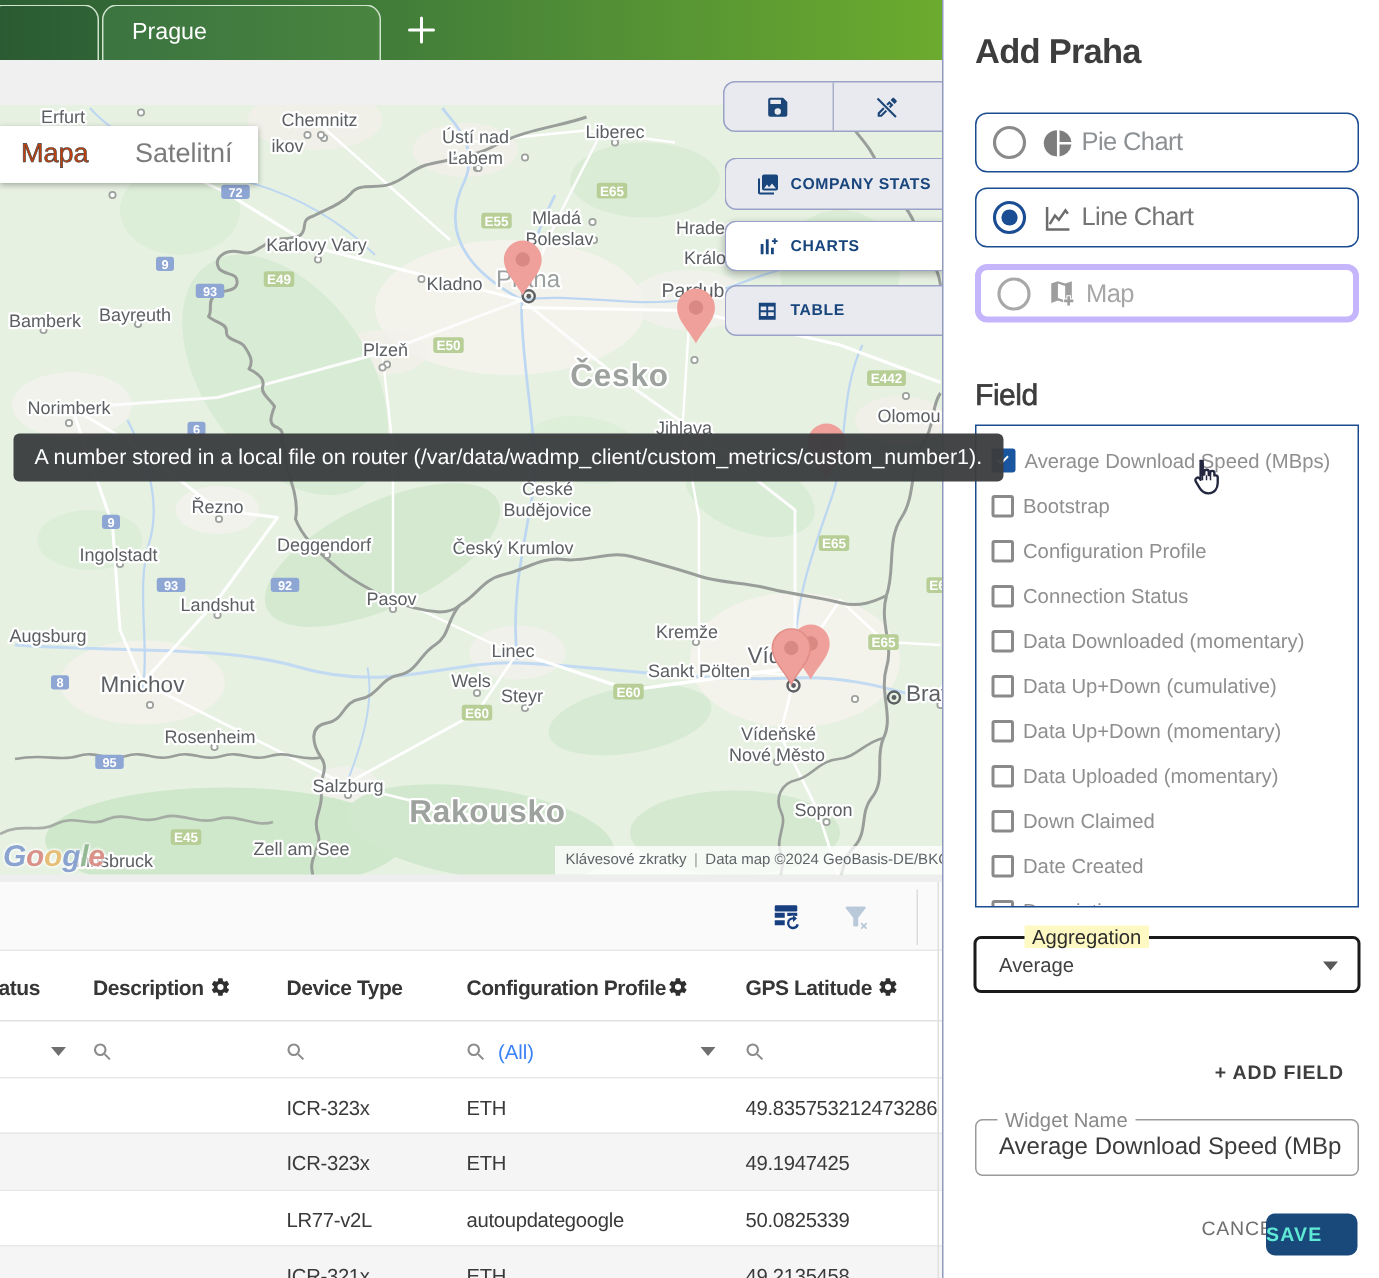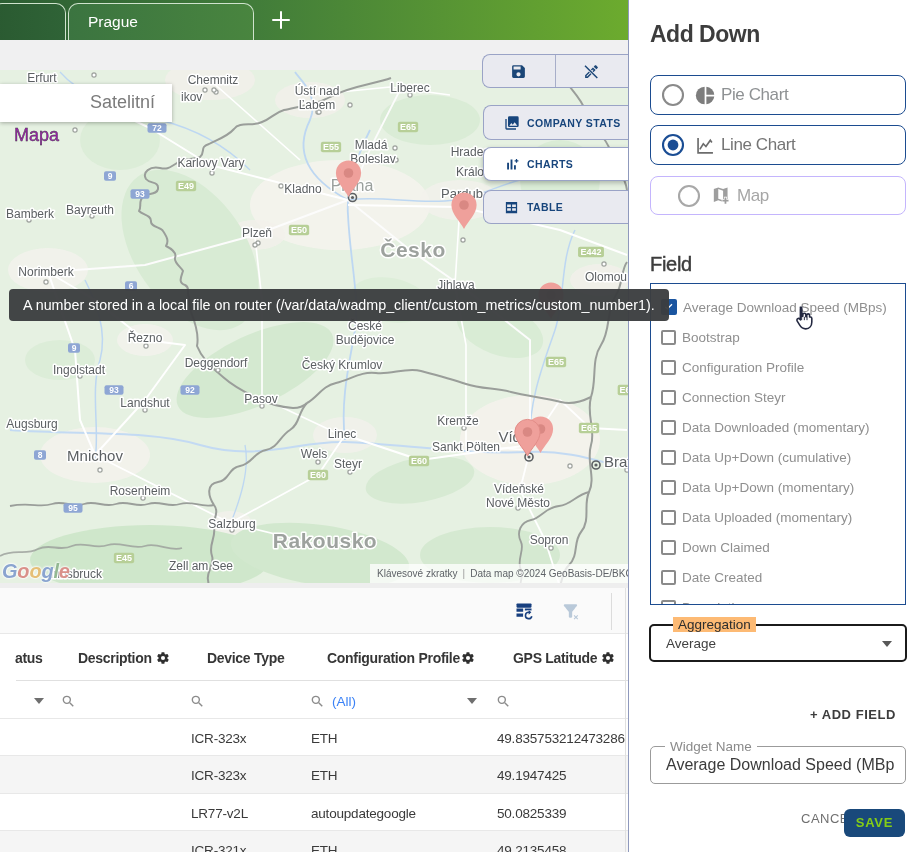--- a/index.html
+++ b/index.html
@@ -13,68 +13,68 @@
   #plus { left:272px; top:11px; width:18px; height:18px; }
   #plus:before { content:""; position:absolute; left:7.7px; top:0; width:2.6px; height:18px; background:#fff; border-radius:1px;}
   #plus:after { content:""; position:absolute; left:0; top:7.7px; width:18px; height:2.6px; background:#fff; border-radius:1px;}
   
   #strip { left:0; top:40px; width:628px; height:30px; background:#f0f0f1; }
   
   #map { left:0; top:70px; width:628px; height:513px; background:#e4efdf; overflow:hidden; }
   #mapgap { left:0; top:583px; width:628px; height:5px; background:#eeeeee; }
   
   #maptype { left:0px; top:84px; width:172px; height:38px; background:#fff; box-shadow:0 1px 4px rgba(0,0,0,.3); }
-  #maptype .m1 { position:absolute; left:14px; top:8px; font-size:18px; color:#a21caf;margin-top:33px; -webkit-text-stroke:0.4px #3c4043; }
+  #maptype .m1 { position:absolute; left:14px; top:8px; font-size:18px; color:#c2410c; -webkit-text-stroke:0.4px #3c4043; }
   #maptype .m2 { position:absolute; left:90px; top:8px; font-size:18px; color:#7b7b7b;}
   
   .mbtn { background:#e9eaf0; border:1px solid #9aa3c6; border-right:none; border-radius:8px 0 0 8px; color:#17457c; font-weight:bold; font-size:10.5px; letter-spacing:0.4px; display:flex; align-items:center; white-space:nowrap; overflow:hidden; }
   #savebar { left:482px; top:54px; width:146px; height:34px; background:#e9eaf0; border:1px solid #9aa3c6; border-right:none; border-radius:8px 0 0 8px; }
   #savebar .div { position:absolute; left:72px; top:0; width:1px; height:32px; background:#a7aec9; }
   #btn-company { left:483px; top:105px; width:145px; height:35px; }
   #btn-charts  { left:483px; top:147px; width:145px; height:34px; background:#fff; box-shadow:0 2px 5px rgba(0,0,0,.25); }
   #btn-table   { left:483px; top:190px; width:145px; height:34px; }
   .mbtn svg, #savebar svg { flex:none; }
   
   #attrib { left:370px; top:564px; width:258px; height:19px; line-height:19px; background:rgba(255,255,255,.75); font-size:10px; color:#5f6368; white-space:nowrap; }
   #google { left:2px; top:560px; font-size:20px; font-weight:bold; letter-spacing:-0.2px; text-shadow:0 0 2px #ffffff,0 0 2px #ffffff,0 0 3px #ffffff;font-style:italic;}
   
   #tooltip { left:9px; top:289px; width:660px; height:32px; background:rgba(59,61,63,.96); border-radius:4px; color:#fff; font-size:14.3px; line-height:32px; padding-left:14px; z-index:40; white-space:nowrap; }
   
   #tablewrap { left:0; top:588px; width:628px; height:264px; background:#fff; }
   #ttoolbar { left:0; top:0px; width:628px; height:46px; background:#fafafa; border-bottom:1px solid #e8e8e8; }
   #ttoolbar .sep { position:absolute; left:611px; top:5px; width:1px; height:37px; background:#dcdcdc; }
-  #thead { left:0; top:46px; width:628px; height:47px; border-bottom:1px solid #e0e0e0; font-weight:bold; font-size:14px; letter-spacing:-0.3px; color:#363636;margin-left:16px; }
+  #thead { left:0; top:46px; width:628px; height:47px; border-bottom:1px solid #e0e0e0; font-weight:bold; font-size:14px; letter-spacing:-0.3px; color:#363636; }
   #thead span { position:absolute; top:16px; white-space:nowrap; }
   #tfilter { left:0; top:93px; width:628px; height:37px; }
   .trow { position:absolute; left:0; width:628px; height:38px; font-size:13.5px; letter-spacing:-0.2px; color:#3a3a3a; border-top:1px solid #e8e8e8; }
   .trow span { position:absolute; top:12px; white-space:nowrap; }
   .colline { position:absolute; left:625px; top:0; width:1px; height:264px; background:#e0e0e0; }
   
   #panel { left:628px; top:0; width:291px; height:852px; background:#fff; border-left:1px solid #8f99bd; }
   #panel h1 { position:absolute; left:21px; top:21px; font-size:23px; color:#3d3d3d; letter-spacing:-0.5px; }
   .radiobox { position:absolute; left:21px; width:256px; height:38px; border:1px solid #1c4c90; border-radius:8px; display:flex; align-items:center; }
-  .radiobox.dis { border:1px solid #c4b5fd;padding-left:16px; }
+  .radiobox.dis { border:4px solid #c4b5fd; }
   .radiobox .lbl { font-size:17px; letter-spacing:-0.4px; color:#8e9193; margin-left:5px; white-space:nowrap; }
   #panel h2 { position:absolute; left:21px; top:253px; font-size:20px; color:#3d3d3d; letter-spacing:-0.3px; }
   #panel h2 b { font-weight:normal; -webkit-text-stroke:0.45px #3d3d3d; }
   #fieldbox { position:absolute; left:21px; top:283px; width:256px; height:322px; border:1px solid #1c4c90; overflow:hidden; }
   .frow { position:absolute; left:10px; height:30px; display:flex; align-items:center; font-size:13.5px; color:#8f8f8f; white-space:nowrap; }
   .cb { width:15px; height:15px; border:2px solid #8a8a8a; border-radius:2px; margin-right:6px; flex:none;}
   .cb.on { border:none; background:#1a55a0; width:16px; height:16px; }
   
   #agg { position:absolute; left:20px; top:624px; width:258px; height:38px; border:2px solid #1b1b1b; border-radius:5px; }
-  #agg .lab { position:absolute; left:22px; top:-9px; background:#fdba74; padding:0 5px; font-size:13.5px; color:#2d2d2d; }
+  #agg .lab { position:absolute; left:32px; top:-9px; background:#fef9c3; padding:0 5px; font-size:13.5px; color:#2d2d2d; }
   #agg .val { position:absolute; left:15px; top:10px; font-size:13.5px; color:#414141; }
   #agg .car { position:absolute; right:13px; top:15px; width:0; height:0; border-left:5.5px solid transparent; border-right:5.5px solid transparent; border-top:6px solid #585858; }
   #addfield { position:absolute; right:23px; top:707px; font-size:13px; font-weight:bold; color:#3d3d3d; letter-spacing:0.55px; }
   #wname { position:absolute; left:21px; top:746px; width:256px; height:38px; border:1px solid #9b9b9b; border-radius:5px; }
   #wname .lab { position:absolute; left:14px; top:-8px; background:#fff; padding:0 5px; font-size:13.5px; color:#8a8a8a; }
   #wname .val { position:absolute; left:15px; top:9px; width:235px; font-size:16px; color:#3b3b3b; white-space:nowrap; overflow:hidden; }
   #cancel { position:absolute; left:148px; top:811px; font-size:13px; font-weight:normal; color:#6f6f6f; letter-spacing:0.5px;margin-left:24px; }
-  #save { position:absolute; left:215px; top:809px; width:61px; height:28px; background:#19497b; border-radius:6px; color:#84cc16; font-size:13px; font-weight:bold; letter-spacing:0.8px; text-align:center; line-height:28px; }
+  #save { position:absolute; left:215px; top:809px; width:61px; height:28px; background:#19497b; border-radius:6px; color:#5eead4; font-size:13px; font-weight:bold; letter-spacing:0.8px; text-align:left; line-height:28px; }
 </style>
 </head>
 <body>
 <div id="stage">
 
   <div class="abs" id="topbar">
     <div class="abs" id="tab-left"></div>
     <div class="abs" id="tab-prague">Prague</div>
     <div class="abs" id="plus"></div>
   </div>
@@ -398,21 +398,21 @@
       </div>
     <div class="trow" style="top:242px;background:#f5f5f5">
         <span style="left:191px">ICR-321x</span>
         <span style="left:311px">ETH</span>
         <span style="left:497px">49.2135458</span>
       </div>
     <div class="colline" style="top:0px"></div>
   </div>
 
   <div class="abs" id="panel">
-    <h1><b>Add Down</b></h1>
+    <h1><b>Add Praha</b></h1>
     <div class="radiobox" style="top:75px;height:40px">
       <svg style="margin-left:10px" width="24" height="24" viewBox="0 0 24 24">
           <circle cx="12" cy="12" r="10" fill="none" stroke="#8a8a8a" stroke-width="2.1"></circle>
         </svg>
       <svg style="margin-left:10px" width="21" height="21" viewBox="0 0 24 24" fill="#7d7d7d">
           <path d="M11 2v20A10 10 0 0 1 11 2z"></path>
           <path d="M13 2a10 10 0 0 1 9 9h-9V2z"></path>
           <path d="M13 13h9a10 10 0 0 1-9 9v-9z"></path>
         </svg>
       <span class="lbl">Pie Chart</span>
@@ -450,21 +450,21 @@
       <div class="frow" style="top:38px">
           <span class="cb"></span>
           <span>Bootstrap</span>
         </div>
       <div class="frow" style="top:68px">
           <span class="cb"></span>
           <span>Configuration Profile</span>
         </div>
       <div class="frow" style="top:98px">
           <span class="cb"></span>
-          <span>Connection Steyr</span>
+          <span>Connection Status</span>
         </div>
       <div class="frow" style="top:128px">
           <span class="cb"></span>
           <span>Data Downloaded (momentary)</span>
         </div>
       <div class="frow" style="top:158px">
           <span class="cb"></span>
           <span>Data Up+Down (cumulative)</span>
         </div>
       <div class="frow" style="top:188px">

